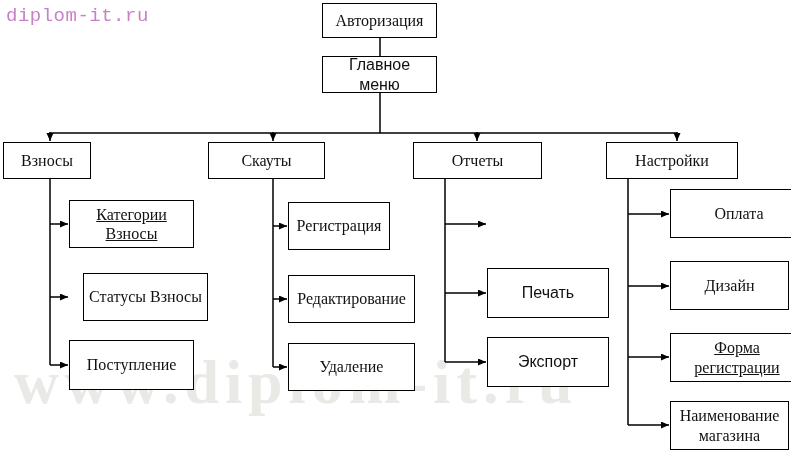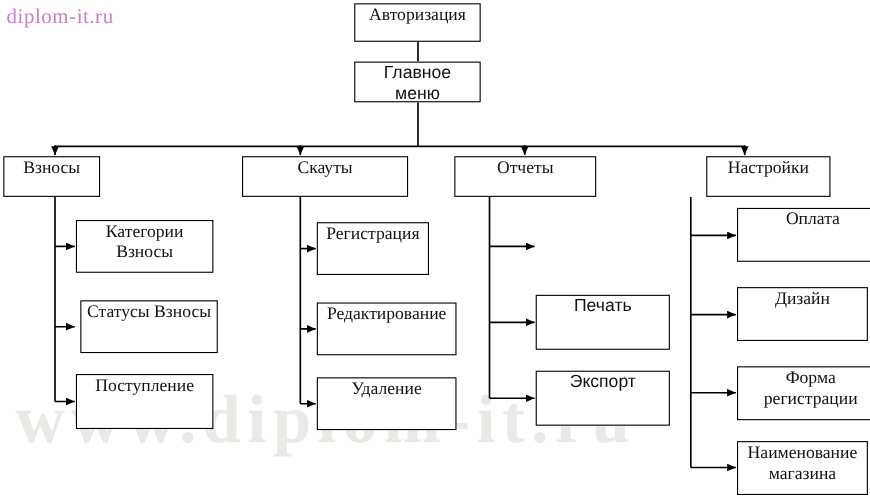--- a/index.html
+++ b/index.html
@@ -2,39 +2,39 @@
 <html><head>
 <meta charset="utf-8">
 <style>
   html,body{margin:0;padding:0;background:#ffffff;}
   .stage{
     position:relative;width:791px;height:452px;background:#ffffff;
     overflow:hidden;font-family:"Liberation Serif", serif;
   }
   .wm-corner{
     position:absolute;left:6px;top:5px;z-index:0;
-    font-family:Liberation Serif, serif;
+    font-family:Liberation Mono, monospace;
     font-size:19px;color:#c97fc9;letter-spacing:0.5px;
   }
   .wm-main{
     position:absolute;left:14px;top:351px;z-index:0;white-space:nowrap;
     font-family:"Liberation Serif", serif;font-weight:bold;
     font-size:62px;color:#e9e9e6;letter-spacing:6px;line-height:1;
   }
   svg.connectors{position:absolute;left:0;top:0;z-index:1;pointer-events:none;}
   .node{
     position:absolute;z-index:2;box-sizing:border-box;
     background:#ffffff;border:1.5px solid #000000;
-    display:flex;align-items:flex-start;justify-content:center;
+    display:flex;align-items:center;justify-content:center;
     text-align:center;font-size:16px;color:#111111;line-height:1.2;
   }
   .node.sans{font-family:"Liberation Sans", sans-serif;}
   .node .lbl{display:block;}
   .node .lbl.narrow70{max-width:70px;}
-  .node .lbl.narrow95{max-width:95px;}
+  .node .lbl.narrow95{max-width:95px;text-decoration:underline;}
 </style>
 </head>
 <body>
 
 <div class="stage">
 
   <div class="wm-corner">diplom-it.ru</div>
 
   <div class="wm-main">www.diplom-it.ru</div>
 
@@ -85,37 +85,37 @@
   </div>
 
   <div class="node sans" style="left:322px;top:56px;width:115px;height:37px">
     <span class="lbl narrow70">Главное меню</span>
   </div>
 
   <div class="node" style="left:3px;top:142px;width:88px;height:37px">
     <span class="lbl">Взносы</span>
   </div>
 
-  <div class="node" style="left:220px;top:142px;width:151px;height:37px">
+  <div class="node" style="left:208px;top:142px;width:117px;height:37px">
     <span class="lbl">Скауты</span>
   </div>
 
   <div class="node" style="left:413px;top:142px;width:129px;height:37px">
     <span class="lbl">Отчеты</span>
   </div>
 
-  <div class="node" style="left:642px;top:142px;width:113px;height:37px">
+  <div class="node" style="left:606px;top:142px;width:132px;height:37px">
     <span class="lbl">Настройки</span>
   </div>
 
   <div class="node" style="left:69px;top:200px;width:125px;height:48px">
     <span class="lbl narrow95">Категории Взносы</span>
   </div>
 
-  <div class="node" style="left:73px;top:273px;width:125px;height:48px">
+  <div class="node" style="left:83px;top:273px;width:125px;height:48px">
     <span class="lbl">Статусы Взносы</span>
   </div>
 
   <div class="node" style="left:69px;top:340px;width:125px;height:50px">
     <span class="lbl">Поступление</span>
   </div>
 
   <div class="node" style="left:288px;top:202px;width:102px;height:48px">
     <span class="lbl">Регистрация</span>
   </div>

